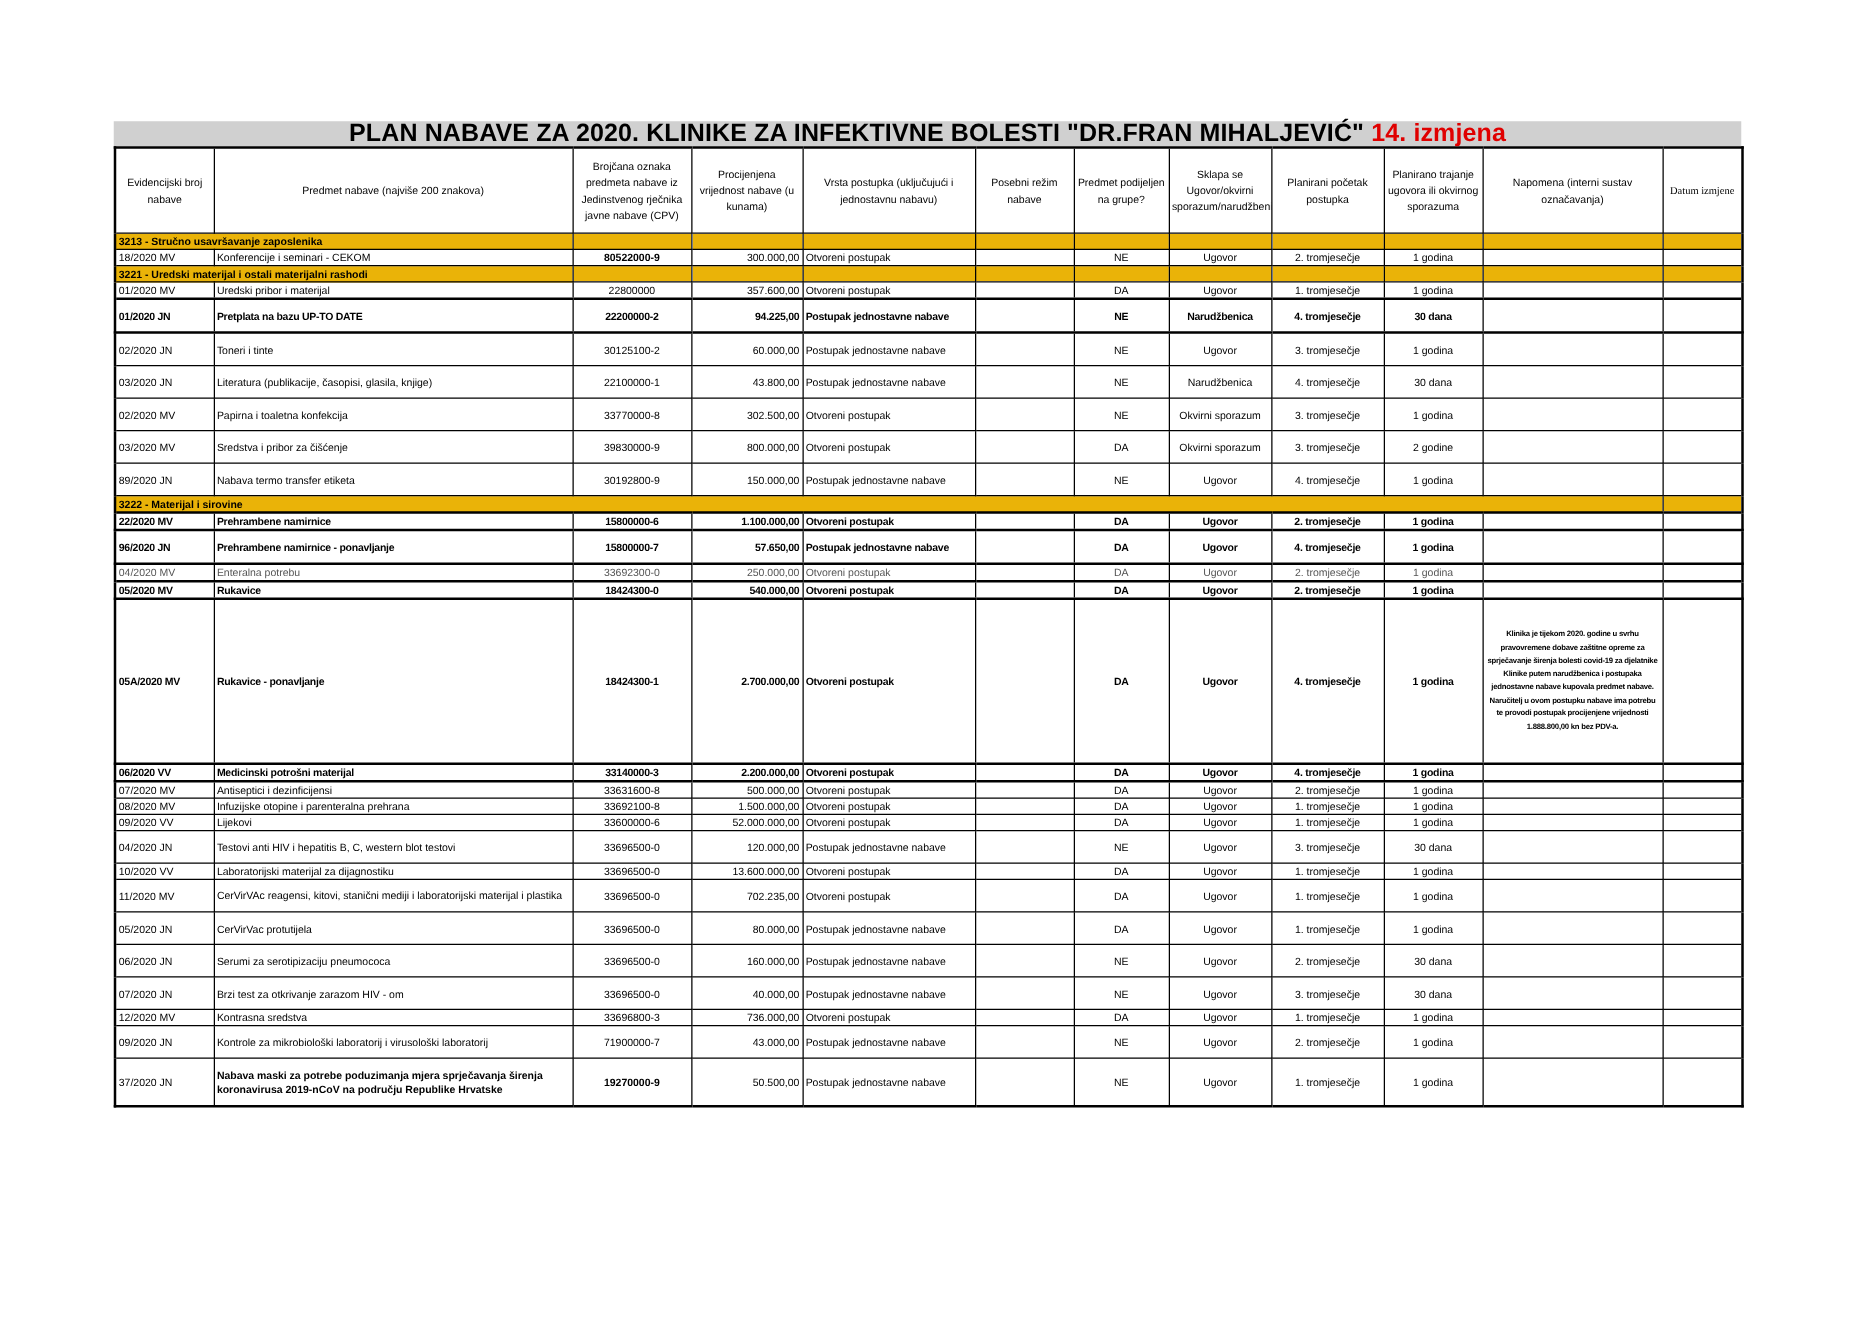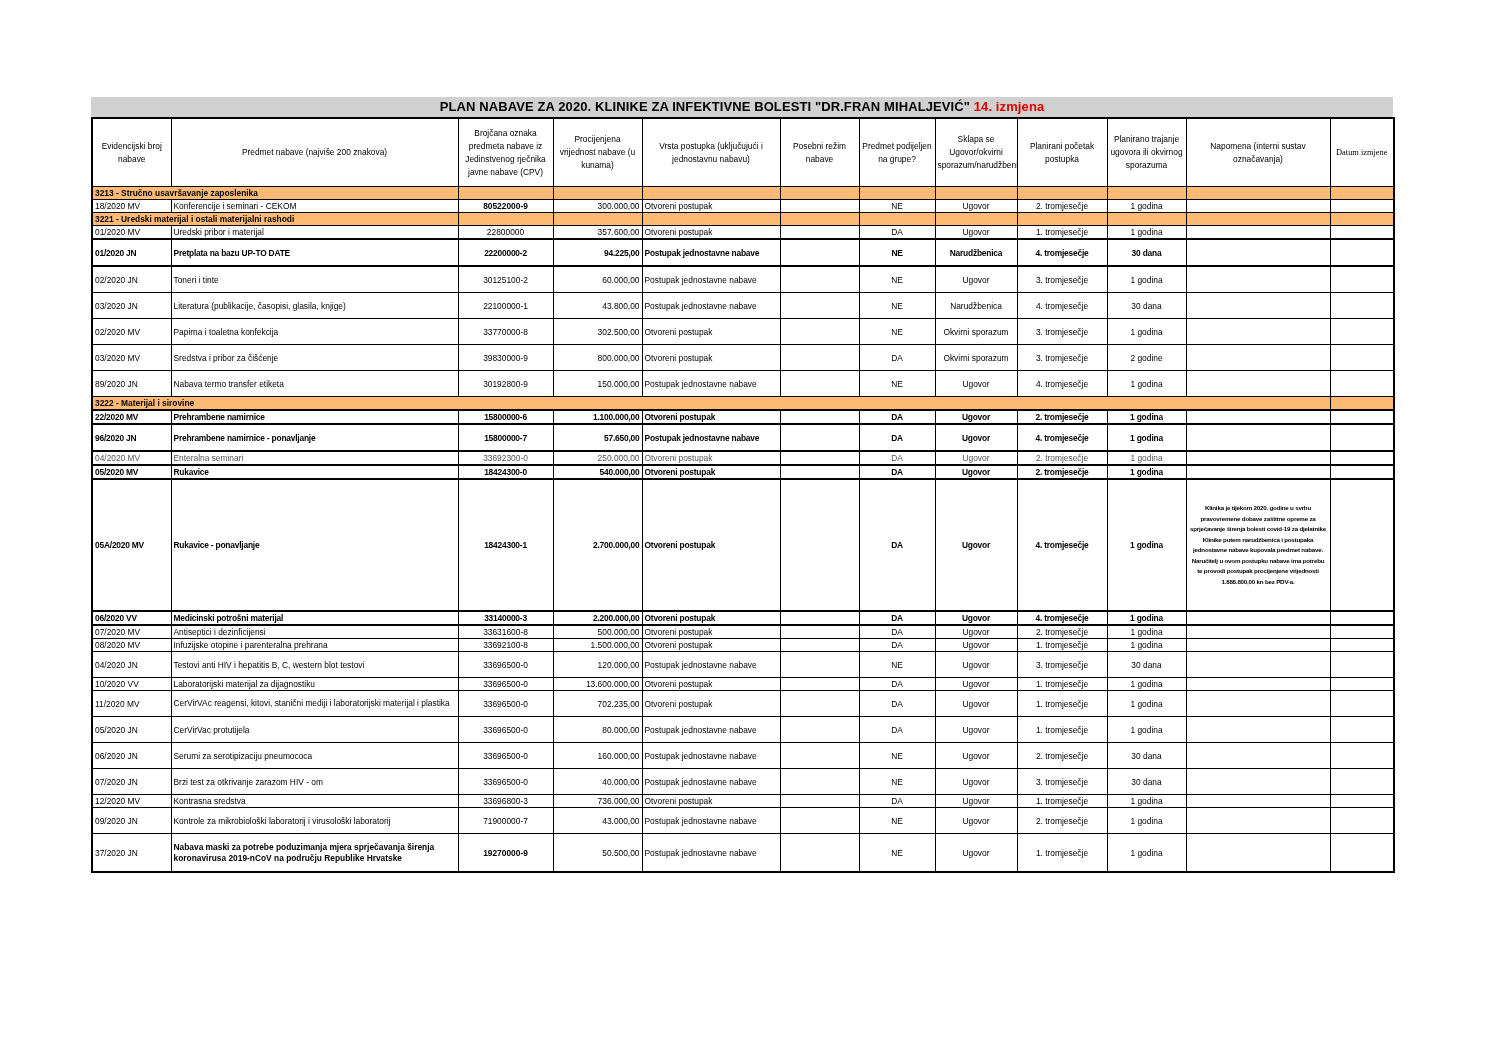--- a/index.html
+++ b/index.html
@@ -1,25 +1,25 @@
 <!DOCTYPE html>
 <html><head>
 <meta charset="utf-8">
 <style>
   html, body { margin:0; padding:0; background:#ffffff; }
   body { width:1497px; height:1058px; position:relative; font-family:"Liberation Sans", sans-serif; color:#000; }
   .sheet { position:absolute; left:91px; top:97px; width:1302px; }
-  .title-bar { height:20px; background:#d0d0d0; text-align:center; font-size:13px; line-height:20px; font-weight:bold; color:#000; letter-spacing:0.1px; }
+  .title-bar { height:20px; background:#d0d0d0; text-align:center; font-size:20px; line-height:20px; font-weight:bold; color:#000; letter-spacing:0.1px; }
   .title-bar .accent { color:#e00000; }
   table { border-collapse:collapse; table-layout:fixed; width:1302px; font-size:8.4px; }
   td, th { border:1px solid #000; padding:0 2px; overflow:hidden; vertical-align:middle; line-height:10px; }
   th { font-weight:normal; text-align:center; font-size:8.4px; line-height:13px; height:67px; border-width:2px 1px 1px 1px; }
   th:first-child { border-left-width:2px; }
   th:last-child { border-right-width:2px;font-family:Liberation Serif, serif; }
-  tr.cat td { background:#fdba74; font-weight:bold; height:12px; }
+  tr.cat td { background:#eab308; font-weight:bold; height:12px; }
   tr.cat td.cat-label { white-space:nowrap; overflow:visible; }
   tr.row td { height:12px; }
   tr.tall td { height:25px; }
   tr.xtall td { height:130px; }
   tr.tall2 td { height:37px; }
   tr.bold td { font-weight:bold; letter-spacing:-0.2px; }
   tr.bold td { border-top:2px solid #000; border-bottom:2px solid #000; }
   .c { text-align:center; }
   .r { text-align:right; }
   td.note { font-weight:bold; font-size:6.2px; line-height:10.5px; text-align:center; padding:0 3px; }
@@ -237,21 +237,21 @@
         <td class="c"></td>
         <td class="c">DA</td>
         <td class="c">Ugovor</td>
         <td class="c">4. tromjesečje</td>
         <td class="c">1 godina</td>
         <td></td>
         <td></td>
       </tr>
       <tr class="row" style="color:#555">
         <td>04/2020 MV</td>
-        <td>Enteralna seminari</td>
+        <td>Enteralna potrebu</td>
         <td class="c">33692300-0</td>
         <td class="r">250.000,00</td>
         <td>Otvoreni postupak</td>
         <td class="c"></td>
         <td class="c">DA</td>
         <td class="c">Ugovor</td>
         <td class="c">2. tromjesečje</td>
         <td class="c">1 godina</td>
         <td></td>
         <td></td>
@@ -319,20 +319,34 @@
         <td class="r">1.500.000,00</td>
         <td>Otvoreni postupak</td>
         <td class="c"></td>
         <td class="c">DA</td>
         <td class="c">Ugovor</td>
         <td class="c">1. tromjesečje</td>
         <td class="c">1 godina</td>
         <td></td>
         <td></td>
       </tr>
+      <tr class="row">
+        <td>09/2020 VV</td>
+        <td>Lijekovi</td>
+        <td class="c">33600000-6</td>
+        <td class="r">52.000.000,00</td>
+        <td>Otvoreni postupak</td>
+        <td class="c"></td>
+        <td class="c">DA</td>
+        <td class="c">Ugovor</td>
+        <td class="c">1. tromjesečje</td>
+        <td class="c">1 godina</td>
+        <td></td>
+        <td></td>
+      </tr>
       <tr class="row tall">
         <td>04/2020 JN</td>
         <td>Testovi anti HIV i hepatitis B, C, western blot testovi</td>
         <td class="c">33696500-0</td>
         <td class="r">120.000,00</td>
         <td>Postupak jednostavne nabave</td>
         <td class="c"></td>
         <td class="c">NE</td>
         <td class="c">Ugovor</td>
         <td class="c">3. tromjesečje</td>

